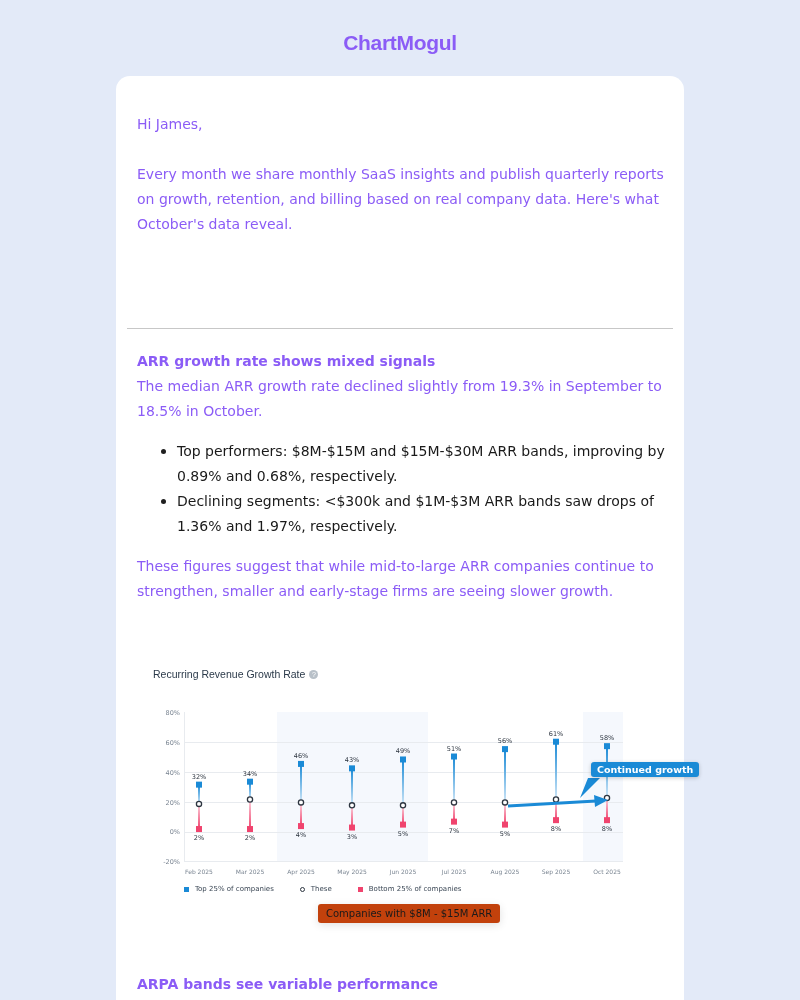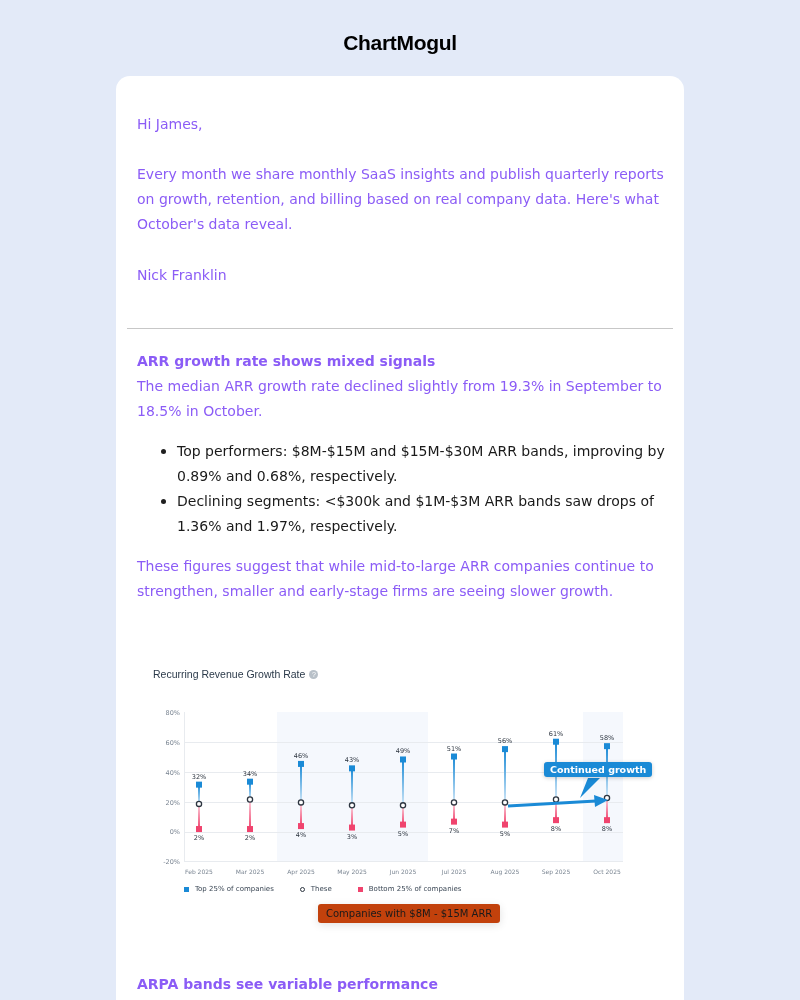--- a/index.html
+++ b/index.html
@@ -1,45 +1,44 @@
 <!DOCTYPE html>
 <html><head>
 <meta charset="utf-8">
 <style>
   * { box-sizing: border-box; margin: 0; padding: 0; }
   html, body { width: 800px; height: 1000px; overflow: hidden; }
   body { background: #e3eaf8; font-family: "DejaVu Sans", sans-serif; color: #1a1a1a; position: relative; }
-  .logo { position: absolute; top: 31px; left: 0; width: 800px; text-align: center; font-family: "Liberation Sans", sans-serif; font-weight: bold; font-size: 21px; letter-spacing: -0.3px; color: #000000; }
+  .logo { position: absolute; top: 31px; left: 0; width: 800px; text-align: center; font-family: "Liberation Sans", sans-serif; font-weight: bold; font-size: 21px; letter-spacing: -0.3px; color: #8b5cf6; }
   .card { position: absolute; left: 116px; top: 76px; width: 568px; height: 940px; background: #ffffff; border-radius: 14px; }
   .txt { position: absolute; left: 21px; width: 530px; font-size: 14px; line-height: 25px; color: #8b5cf6; }
   .b { font-weight: bold; }
   hr.div { position: absolute; left: 11px; top: 252px; width: 546px; border: none; border-top: 1px solid #c7c7c7; }
   ul.bul { position: absolute; left: 41px; width: 510px; font-size: 14px; line-height: 25px; list-style: none; }
   ul.bul li { position: relative; padding-left: 20px; }
   ul.bul li::before { content: ""; position: absolute; left: 4px; top: 10px; width: 5px; height: 5px; border-radius: 50%; background: #1f1f1f; }
   .chart-wrap { position: absolute; left: 0; top: 0; width: 800px; height: 1000px; pointer-events: none; }
   .chart-wrap svg { position: absolute; left: 0; top: 0; }
   .chart-title { position: absolute; left: 153px; top: 668px; font-size: 10.5px; color: #2b3a4a; font-family: Liberation Sans, sans-serif; }
   .help-icon { display: inline-block; width: 9px; height: 9px; border-radius: 50%; background: #b8c0c8; color: #fff; font-size: 7px; line-height: 9px; text-align: center; margin-left: 4px; vertical-align: 1px; }
   .caption { position: absolute; left: 318px; top: 904px; padding: 4px 8px; font-size: 10px; color: #1a1a1a; background: #c2410c; box-shadow: 0 2px 8px rgba(0,0,0,0.12); border-radius: 3px; font-family: "DejaVu Sans", sans-serif; }
-  .callout { position: absolute; left: 544px; top: 762px; padding: 2px 6px; background: #1a8ad6; color: #fff; font-size: 9.5px; font-weight: bold; border-radius: 3px; font-family: "DejaVu Sans", sans-serif; box-shadow: 0 1px 4px rgba(0,0,0,0.2); }
+  .callout { position: absolute; left: 591px; top: 762px; padding: 2px 6px; background: #1a8ad6; color: #fff; font-size: 9.5px; font-weight: bold; border-radius: 3px; font-family: "DejaVu Sans", sans-serif; box-shadow: 0 1px 4px rgba(0,0,0,0.2); }
   .legend { position: absolute; left: 184px; top: 885px; font-size: 7px; color: #3a4654; font-family: "DejaVu Sans", sans-serif; display: flex; }
   .legend .item { display: flex; align-items: center; margin-right: 26px; }
   .legend .sw { display: inline-block; width: 5px; height: 5px; margin-right: 6px; }
   .legend .circ { display: inline-block; width: 5px; height: 5px; border: 1.2px solid #2d3540; border-radius: 50%; margin-right: 6px; }
 </style>
 </head>
 <body>
 
 <div class="logo">ChartMogul</div>
 
 <div class="card">
   <div class="txt" style="top:36px;">Hi James,</div>
   <div class="txt" style="top:86px;">Every month we share monthly SaaS insights and publish quarterly reports on growth, retention, and billing based on real company data. Here's what October's data reveal.</div>
-  <div class="txt" style="top:187px;">Nick Franklin</div>
   <hr class="div">
   <div class="txt b" style="top:273px;">ARR growth rate shows mixed signals</div>
   <div class="txt" style="top:298px;">The median ARR growth rate declined slightly from 19.3% in September to 18.5% in October.</div>
   <ul class="bul" style="top:363px;">
     <li>Top performers: $8M-$15M and $15M-$30M ARR bands, improving by 0.89% and 0.68%, respectively.</li>
     <li>Declining segments: &lt;$300k and $1M-$3M ARR bands saw drops of 1.36% and 1.97%, respectively.</li>
   </ul>
   <div class="txt" style="top:478px;">These figures suggest that while mid-to-large ARR companies continue to strengthen, smaller and early-stage firms are seeing slower growth.</div>
   <div class="txt b" style="top:896px;">ARPA bands see variable performance</div>
 </div>

